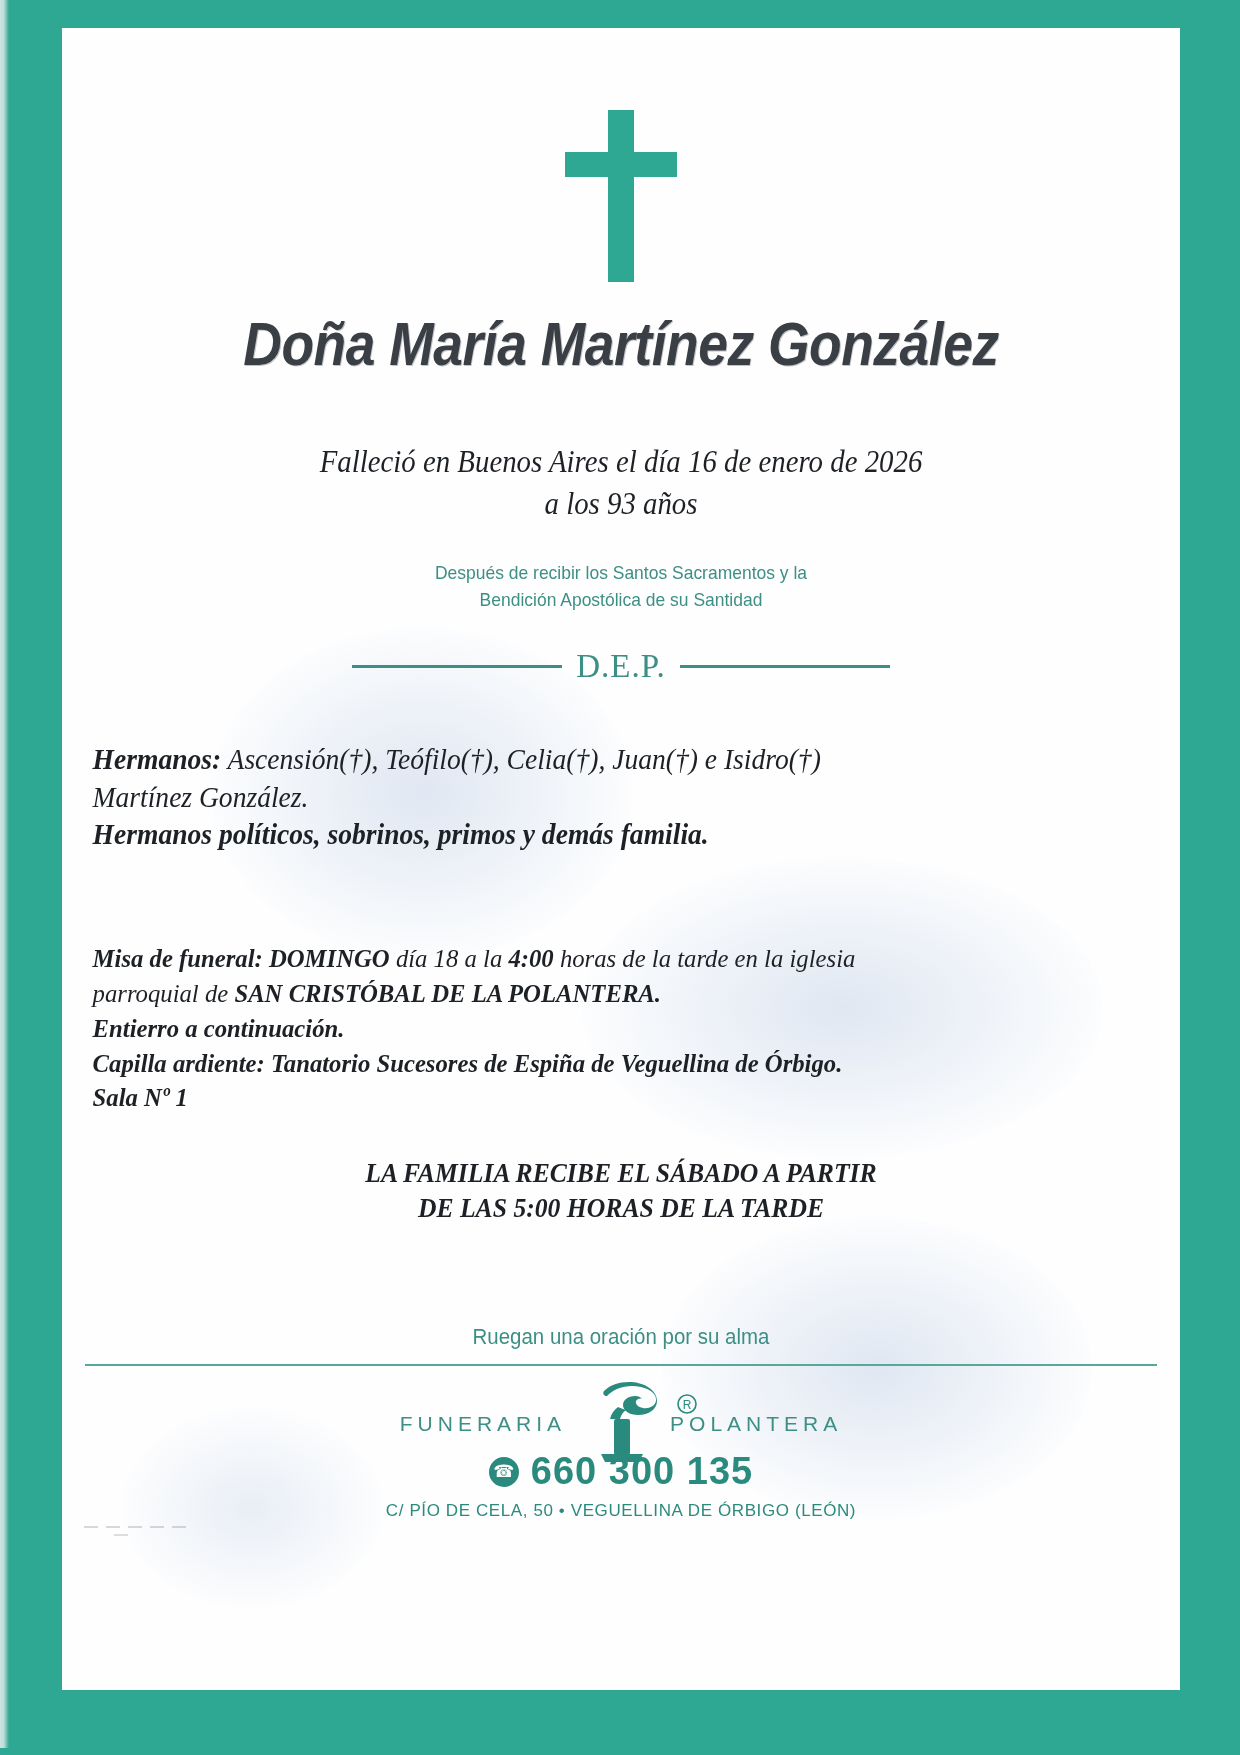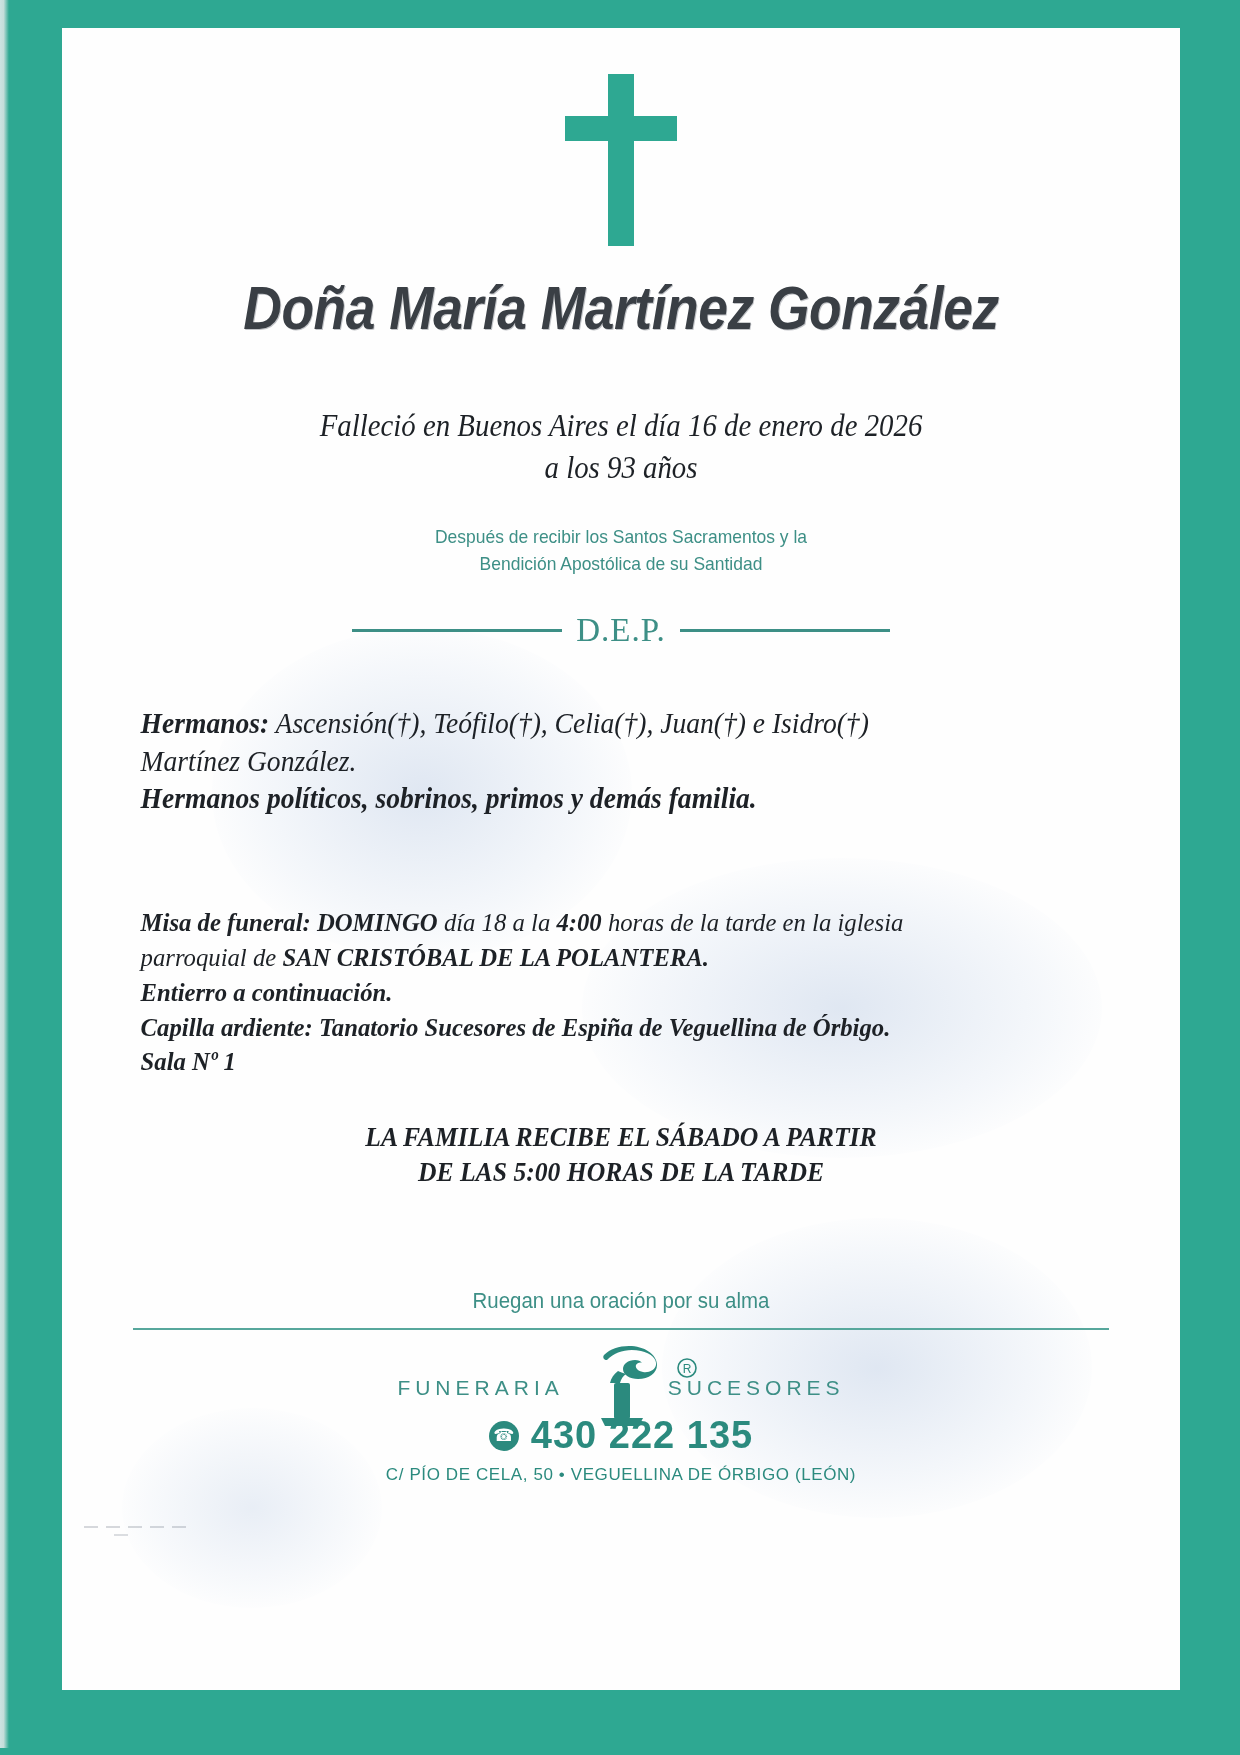--- a/index.html
+++ b/index.html
@@ -53,21 +53,22 @@
     pointer-events: none;
   }
   .b1 { left: 150px; top: 600px; width: 420px; height: 330px; }
   .b2 { left: 520px; top: 830px; width: 520px; height: 300px; }
   .b3 { left: 600px; top: 1190px; width: 430px; height: 300px; }
   .b4 { left: 60px;  top: 1380px; width: 260px; height: 200px; opacity: .7; }
 
   .content {
     position: relative;
     z-index: 2;
-    padding: 0 71px;
+    padding: 0 23px;
+    margin-top: 36px;
   }
 
   
   .cross-wrap {
     text-align: center;
     padding-top: 46px;
     height: 200px;
     box-sizing: border-box;
   }
   .cross {
@@ -371,24 +372,24 @@
               <path d="M100 80h42l-4 8h-34z"></path>
             </g>
             <g fill="none" stroke="#2b8a7e" stroke-width="1.6">
               <circle cx="186" cy="30" r="9"></circle>
             </g>
             <text x="186" y="35" text-anchor="middle" font-family="Liberation Sans, sans-serif" font-size="12" fill="#2b8a7e">R</text>
           </svg>
         </div>
         <div class="logo-words">
           <span>FUNERARIA</span>
-          <span>SUCESORES</span>
+          <span>POLANTERA</span>
         </div>
         <div class="phone-row">
           <span class="phone-icon">☎</span>
-          <span class="phone-num">430 222 135</span>
+          <span class="phone-num">660 300 135</span>
         </div>
         <div class="address">C/ PÍO DE CELA, 50 • VEGUELLINA DE ÓRBIGO (LEÓN)</div>
       </div>
 
     </div>
   </div>
 </div>
 
 </body></html>

